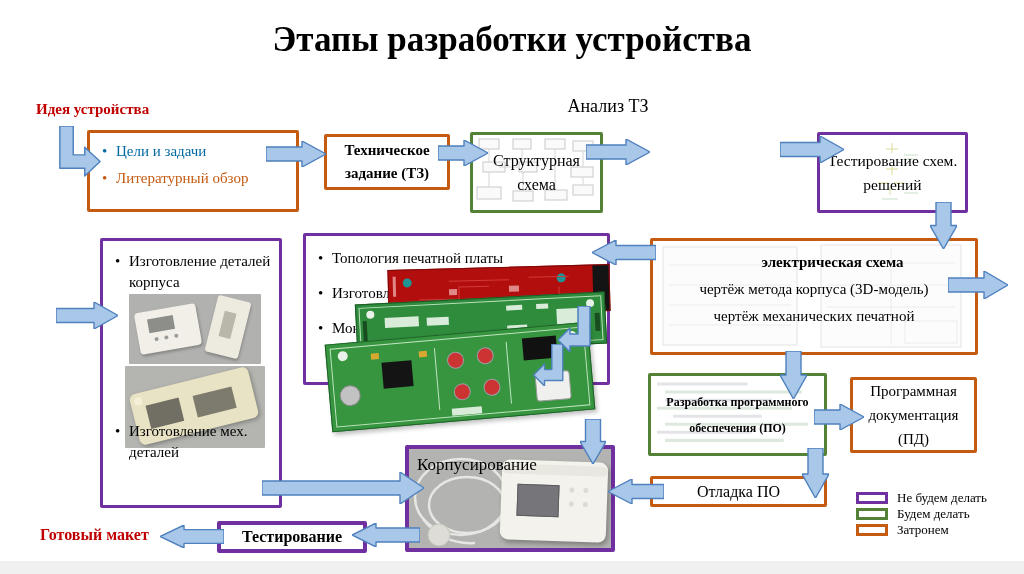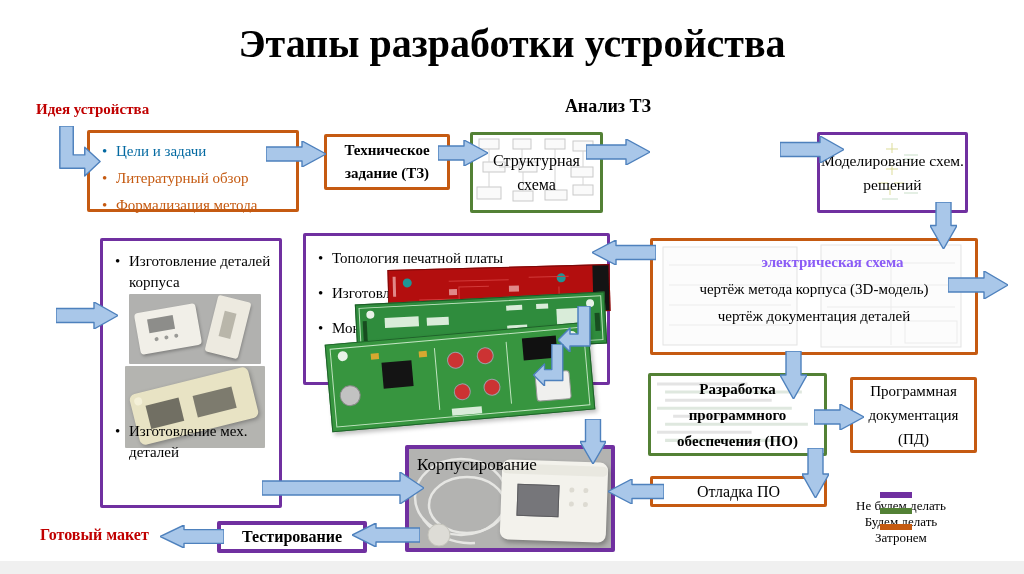--- a/index.html
+++ b/index.html
@@ -8,53 +8,52 @@
   .abs{position:absolute;}
   .box{position:absolute;background:#fff;border:3px solid #000;box-sizing:border-box;
        border-radius:2px;z-index:5;}
   .b-orange{border-color:#C55A11;}
   .b-green{border-color:#538135;}
   .b-purple{border-color:#7030A0;border-width:3.5px;}
   .b-purple-thick{border-color:#7030A0;border-width:4px;}
   .center-txt{display:flex;align-items:center;justify-content:center;text-align:center;}
   .bold{font-weight:bold;}
   .red-label{position:absolute;color:#C00000;font-weight:bold;z-index:6;}
-  .black-label{position:absolute;color:#000;font-weight:bold;z-index:6;}
+  .black-label{position:absolute;color:#000;font-weight:normal;z-index:6;}
   .bullets{position:relative;z-index:2;list-style:none;margin:0;padding:0;}
   .bullets li{position:relative;padding-left:16px;font-size:15px;line-height:21px;margin-bottom:6px;}
   .bullets li:before{content:"•";position:absolute;left:2px;top:0;}
   .arrow{position:absolute;z-index:20;}
   .arrow svg{display:block;width:100%;height:100%;}
   .elbow{position:absolute;z-index:20;}
   .elbow polygon{fill:#A9C7E9;stroke:#4E81BD;stroke-width:1.5;stroke-linejoin:round;}
   .faint{position:absolute;inset:0;z-index:1;pointer-events:none;}
   .photo{position:absolute;overflow:hidden;border-radius:1px;}
   .rot{position:absolute;transform-origin:center;}
   #bottom-band{position:absolute;left:0;top:561px;width:1024px;height:13px;background:#f0f0f0;z-index:0;}
-  .legend-row{display:flex;align-items:center;margin-bottom:4px;height:12px;flex-direction:column;}
+  .legend-row{display:flex;align-items:center;margin-bottom:4px;height:12px;}
   .legend-swatch{width:26px;height:6px;border:3px solid;margin-right:9px;background:#fff;}
   .kd-line{line-height:27px;font-size:15px;}
 </style>
 </head>
 <body>
 
 <div id="slide">
   <div id="bottom-band"></div>
 
-  <div class="abs" style="left:0;top:20px;width:1024px;text-align:center;font-size:40px;font-weight:bold;z-index:6;">Этапы разработки устройства</div>
+  <div class="abs" style="left:0;top:20px;width:1024px;text-align:center;font-size:35px;font-weight:bold;z-index:6;">Этапы разработки устройства</div>
 
   <div class="red-label" style="left:36px;top:101px;font-size:15px;">Идея устройства</div>
   <div class="black-label" style="left:548px;top:96px;width:120px;text-align:center;font-size:18px;">Анализ ТЗ</div>
   <div class="red-label" style="left:40px;top:526px;font-size:16px;">Готовый макет</div>
 
   <div class="box b-orange" style="left:87px;top:130px;width:212px;height:82px;padding:8px 6px 4px 10px;">
     <ul class="bullets">
       <li style="color:#0369a1;font-weight:normal;">Цели и задачи</li>
       <li style="color:#C55A11;">Литературный обзор</li>
-      <li style="color:#C55A11;">Формализация метода</li>
     </ul>
   </div>
 
   <div class="box b-orange center-txt bold" style="left:324px;top:134px;width:126px;height:56px;font-size:15px;line-height:23px;padding:2px 6px;">Техническое задание (ТЗ)</div>
 
   <div class="box b-green center-txt" style="left:470px;top:132px;width:133px;height:81px;font-size:16px;line-height:24px;">
     <svg class="faint" viewBox="0 0 127 75">
       <g fill="#fafafa" stroke="#c9c9c9" stroke-width="1">
         <rect x="6" y="4" width="20" height="10"></rect>
           <rect x="40" y="4" width="18" height="10"></rect>
@@ -86,21 +85,21 @@
   <div class="box b-purple center-txt" style="left:817px;top:132px;width:151px;height:81px;font-size:15.5px;line-height:24px;">
     <svg class="faint" viewBox="0 0 145 75">
       <g stroke="#d9d98e" stroke-width="1" fill="none" opacity="0.9">
         <path d="M72,8 v10 M66,14 h12 M72,30 v10 M66,34 h12"></path>
         <path d="M58,48 h10 M74,48 h10 M70,52 v8"></path>
       </g>
       <g stroke="#c3dcc3" stroke-width="1" fill="none" opacity="0.9">
         <path d="M84,20 h14 M84,24 h10 M84,58 h14 M62,64 h16"></path>
       </g>
     </svg>
-    <span style="position:relative;z-index:2;">Моделирование схем. решений</span>
+    <span style="position:relative;z-index:2;">Тестирование схем. решений</span>
   </div>
 
   <div class="box b-purple" style="left:100px;top:238px;width:182px;height:270px;padding:10px 4px 4px 10px;">
     <ul class="bullets">
       <li>Изготовление деталей корпуса</li>
     </ul>
     <div class="photo" style="left:26px;top:53px;width:132px;height:70px;background:#b1b1af;">
       <div class="rot" style="left:8px;top:14px;width:62px;height:42px;background:#f1efe8;border-radius:4px;transform:rotate(-10deg);box-shadow:1px 2px 3px rgba(0,0,0,.25);">
         <div style="position:absolute;left:12px;top:8px;width:26px;height:14px;background:#8d8d8a;"></div>
         <div style="position:absolute;left:16px;top:27px;width:4px;height:4px;background:#9a9a96;border-radius:50%;"></div>
@@ -202,27 +201,27 @@
         <line x1="16" y1="64" x2="138" y2="64"></line>
           <line x1="16" y1="84" x2="138" y2="84"></line>
         <line x1="174" y1="22" x2="302" y2="22"></line>
           <line x1="174" y1="44" x2="302" y2="44"></line>
         <line x1="174" y1="66" x2="302" y2="66"></line>
           <line x1="238" y1="8" x2="238" y2="104"></line>
         <rect x="252" y="80" width="52" height="22" fill="none"></rect>
       </g>
     </svg>
     <div style="position:relative;z-index:2;">
-      <div class="kd-line bold" style="color:#8b5cf6;margin-left:37px;">электрическая схема</div>
+      <div class="kd-line bold" style="color:#000000;margin-left:37px;">электрическая схема</div>
       <div class="kd-line">чертёж метода корпуса (3D-модель)</div>
-      <div class="kd-line">чертёж документация деталей</div>
-    </div>
-  </div>
-
-  <div class="box b-green center-txt bold" style="left:648px;top:373px;width:179px;height:83px;font-size:15px;line-height:26px;padding:2px 10px;border-width:3.5px;">
+      <div class="kd-line">чертёж механических печатной</div>
+    </div>
+  </div>
+
+  <div class="box b-green center-txt bold" style="left:648px;top:373px;width:179px;height:83px;font-size:12px;line-height:26px;padding:2px 10px;border-width:3.5px;">
     <svg class="faint" viewBox="0 0 172 76">
       <g stroke-width="3">
         <line x1="6" y1="8" x2="96" y2="8" stroke="#e4e4e4"></line>
         <line x1="14" y1="16" x2="150" y2="16" stroke="#dfe8df"></line>
         <line x1="14" y1="24" x2="120" y2="24" stroke="#e4e4e4"></line>
         <line x1="6" y1="32" x2="140" y2="32" stroke="#dfe8df"></line>
         <line x1="22" y1="40" x2="110" y2="40" stroke="#e4e4e4"></line>
         <line x1="14" y1="48" x2="156" y2="48" stroke="#dfe8df"></line>
         <line x1="6" y1="56" x2="100" y2="56" stroke="#e4e4e4"></line>
         <line x1="14" y1="64" x2="132" y2="64" stroke="#dfe8df"></line>

